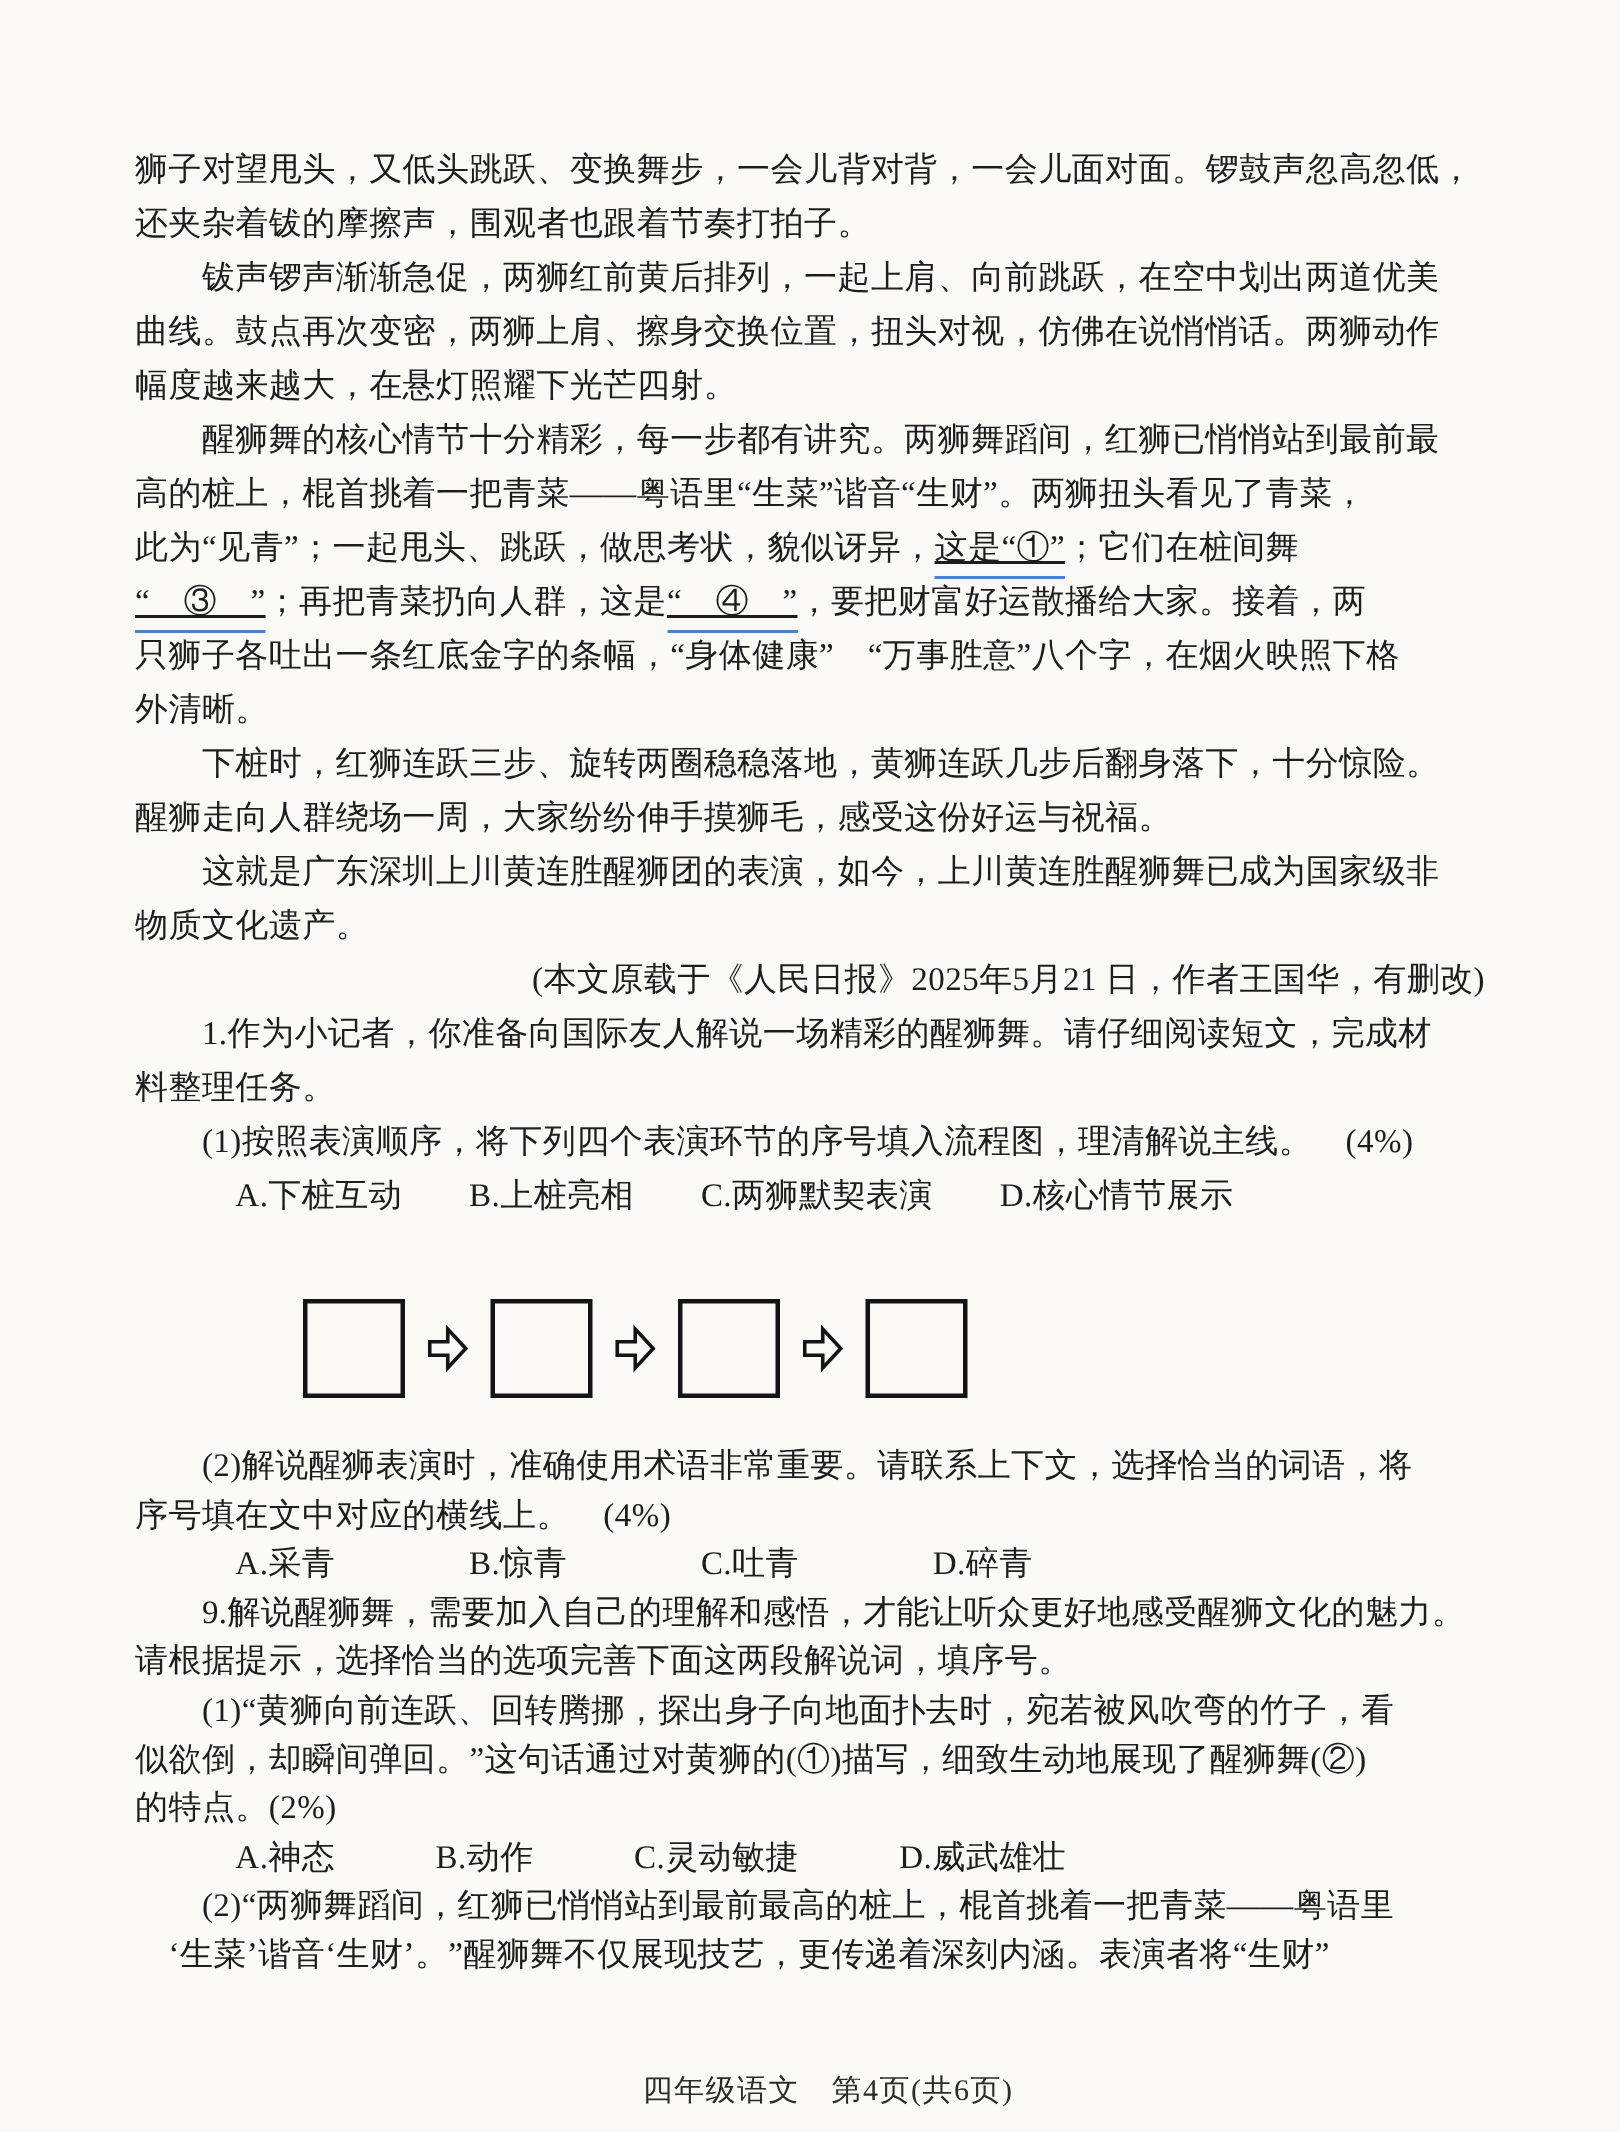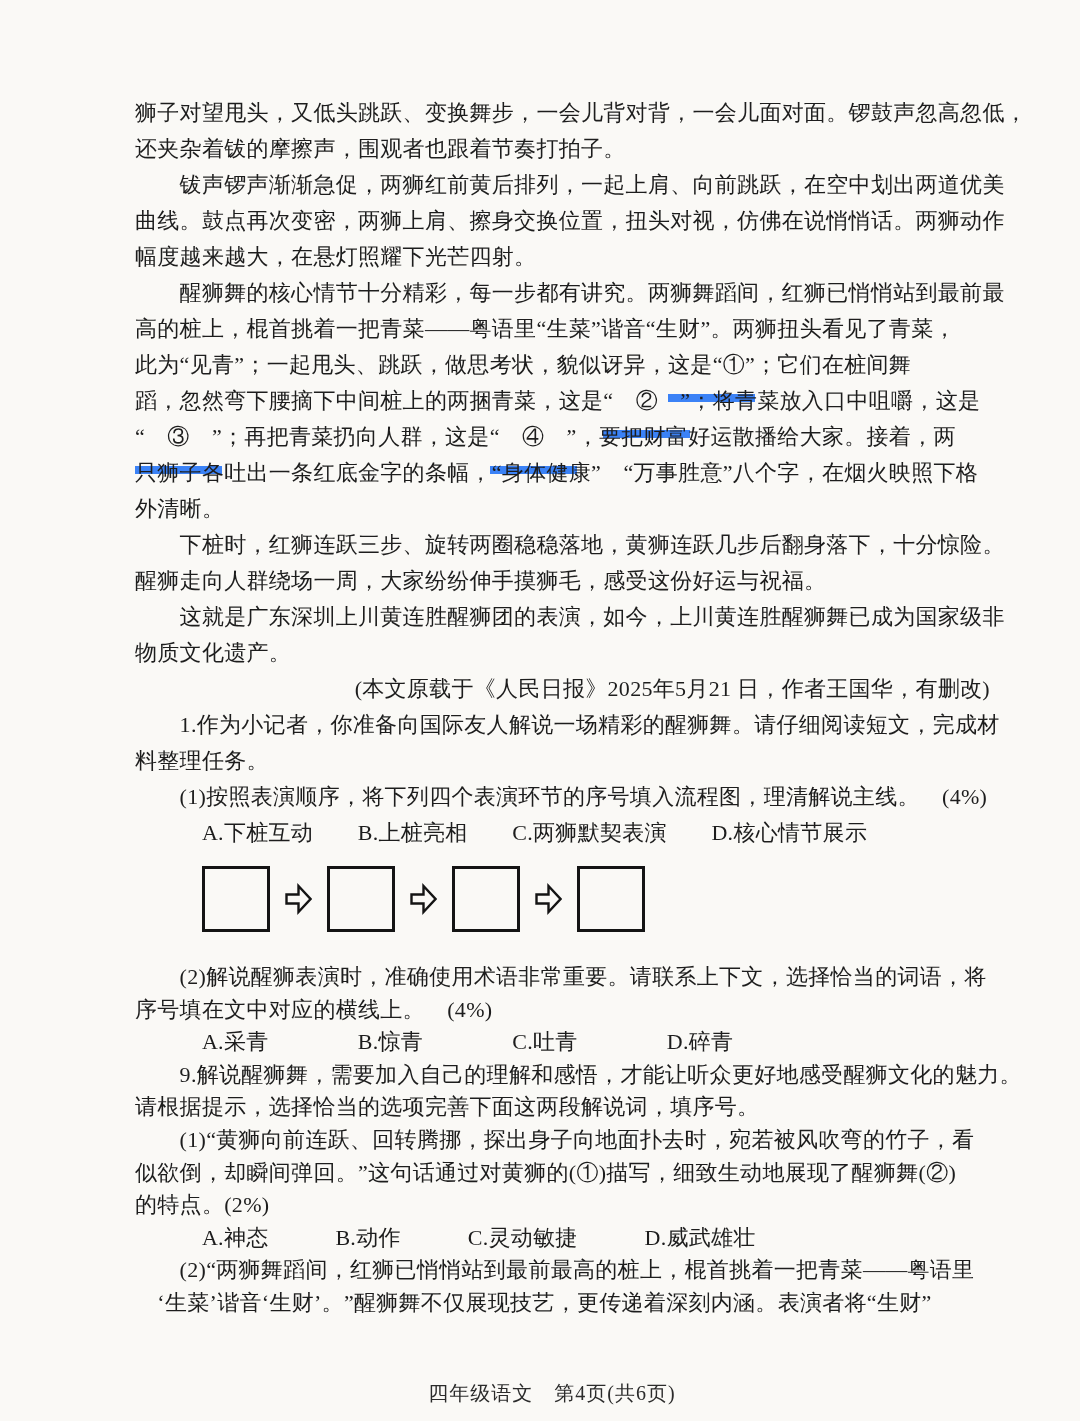--- a/index.html
+++ b/index.html
@@ -10,26 +10,25 @@
     overflow:hidden;
   }
   .doc{position:absolute;inset:0;background:#faf9f6;}
   .block{position:absolute;left:90px;width:900px;}
   .b1{top:95px;}
   .b2{top:961px;}
   .line{
     white-space:pre;
     font-size:22px;
     letter-spacing:0.3px;
-    margin-left:45px;
   }
   .b1 .line{height:36px;line-height:36px;}
   .b2 .line{height:32.6px;line-height:32.6px;}
   .align-right{text-align:right;}
-  .u{border-bottom:8px solid #3b82f6;padding-bottom:17px;}
+  .u{border-bottom:2px solid #3b82f6;padding-bottom:7px;text-decoration:underline;}
   .flowchart{
     position:absolute;left:202px;top:866px;
     display:flex;align-items:center;gap:15px;
   }
   .fc-box{
     width:62px;height:60px;
     border:3px solid #141414;
     background:transparent;
     box-sizing:content-box;
   }
@@ -46,21 +45,20 @@
 
   <div class="block b1">
     <div class="line"><span>狮子对望甩头，又低头跳跃、变换舞步，一会儿背对背，一会儿面对面。锣鼓声忽高忽低，</span></div>
     <div class="line"><span>还夹杂着钹的摩擦声，围观者也跟着节奏打拍子。</span></div>
     <div class="line"><span>　　钹声锣声渐渐急促，两狮红前黄后排列，一起上肩、向前跳跃，在空中划出两道优美</span></div>
     <div class="line"><span>曲线。鼓点再次变密，两狮上肩、擦身交换位置，扭头对视，仿佛在说悄悄话。两狮动作</span></div>
     <div class="line"><span>幅度越来越大，在悬灯照耀下光芒四射。</span></div>
     <div class="line"><span>　　醒狮舞的核心情节十分精彩，每一步都有讲究。两狮舞蹈间，红狮已悄悄站到最前最</span></div>
     <div class="line"><span>高的桩上，棍首挑着一把青菜——粤语里“生菜”谐音“生财”。两狮扭头看见了青菜，</span></div>
     <div class="line"><span>此为“见青”；一起甩头、跳跃，做思考状，貌似讶异，</span><span class="u">这是“①”</span><span>；它们在桩间舞</span></div>
-    <div class="line"><span>蹈，忽然弯下腰摘下中间桩上的两捆青菜，这是</span><span class="u">“　②　”</span><span>；将青菜放入口中咀嚼，这是</span></div>
     <div class="line"><span class="u">“　③　”</span><span>；再把青菜扔向人群，这是</span><span class="u">“　④　”</span><span>，要把财富好运散播给大家。接着，两</span></div>
     <div class="line"><span>只狮子各吐出一条红底金字的条幅，“身体健康”　“万事胜意”八个字，在烟火映照下格</span></div>
     <div class="line"><span>外清晰。</span></div>
     <div class="line"><span>　　下桩时，红狮连跃三步、旋转两圈稳稳落地，黄狮连跃几步后翻身落下，十分惊险。</span></div>
     <div class="line"><span>醒狮走向人群绕场一周，大家纷纷伸手摸狮毛，感受这份好运与祝福。</span></div>
     <div class="line"><span>　　这就是广东深圳上川黄连胜醒狮团的表演，如今，上川黄连胜醒狮舞已成为国家级非</span></div>
     <div class="line"><span>物质文化遗产。</span></div>
     <div class="line align-right"><span>(本文原载于《人民日报》2025年5月21 日，作者王国华，有删改)</span></div>
     <div class="line"><span>　　1.作为小记者，你准备向国际友人解说一场精彩的醒狮舞。请仔细阅读短文，完成材</span></div>
     <div class="line"><span>料整理任务。</span></div>

